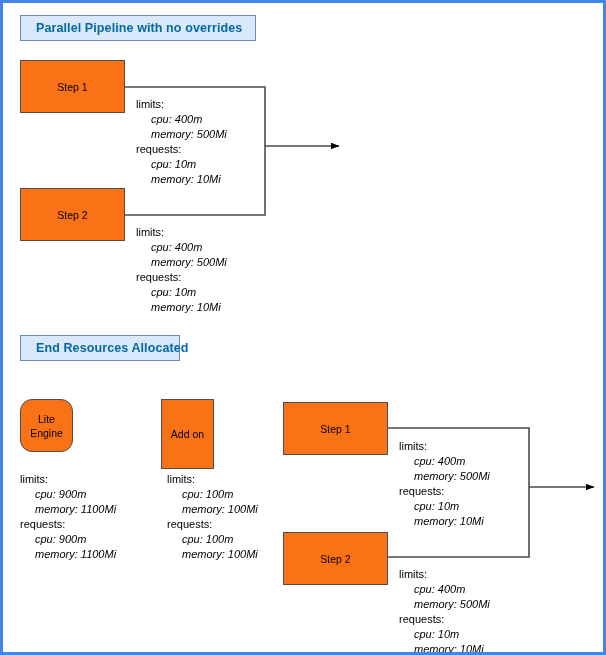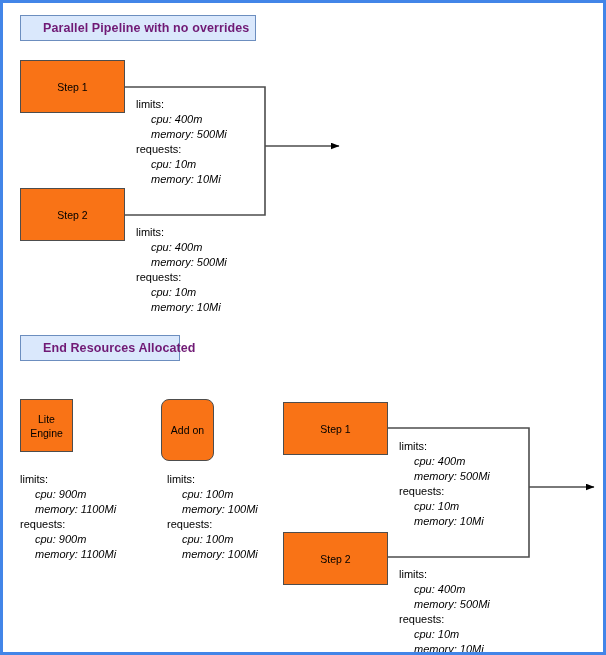--- a/index.html
+++ b/index.html
@@ -19,24 +19,24 @@
     box-sizing: border-box;
     overflow: hidden;
   }
   .section-badge {
     position: absolute;
     background: #dae8fc;
     border: 1px solid #6c8ebf;
     box-sizing: border-box;
     font-size: 12.5px;
     font-weight: bold;
-    color: #701a75;
+    color: #0369a1;
     display: flex;
     align-items: center;
-    padding-left: 22px;
+    padding-left: 15px;
     letter-spacing: 0.1px;
     white-space: nowrap;
   }
   .node-box {
     position: absolute;
     background: #f97316;
     border: 1.6px solid #4d4d4d;
     box-sizing: border-box;
     display: flex;
     align-items: center;
@@ -113,37 +113,37 @@
     <div>limits:</div>
     <div class="ind">cpu: 400m</div>
     <div class="ind">memory: 500Mi</div>
     <div>requests:</div>
     <div class="ind">cpu: 10m</div>
     <div class="ind">memory: 10Mi</div>
   </div>
 
   <div class="section-badge" style="left:17px; top:332px; width:160px; height:26px;">End Resources Allocated</div>
 
-  <div class="node-box" style="left:17px; top:396px; width:53px; height:53px;">
+  <div class="node-box" style="left:17px; top:396px; width:53px; height:53px;border-radius:12px;">
     <div>
       <span>Lite</span>
       <span>Engine</span>
     </div>
   </div>
 
   <div class="res-block" style="left:17px; top:469px;">
     <div>limits:</div>
     <div class="ind">cpu: 900m</div>
     <div class="ind">memory: 1100Mi</div>
     <div>requests:</div>
     <div class="ind">cpu: 900m</div>
     <div class="ind">memory: 1100Mi</div>
   </div>
 
-  <div class="node-box" style="left:158px; top:396px; width:53px; height:62px;border-radius:8px;">
+  <div class="node-box" style="left:158px; top:396px; width:53px; height:70px;">
     <span>Add on</span>
   </div>
 
   <div class="res-block" style="left:164px; top:469px;">
     <div>limits:</div>
     <div class="ind">cpu: 100m</div>
     <div class="ind">memory: 100Mi</div>
     <div>requests:</div>
     <div class="ind">cpu: 100m</div>
     <div class="ind">memory: 100Mi</div>

